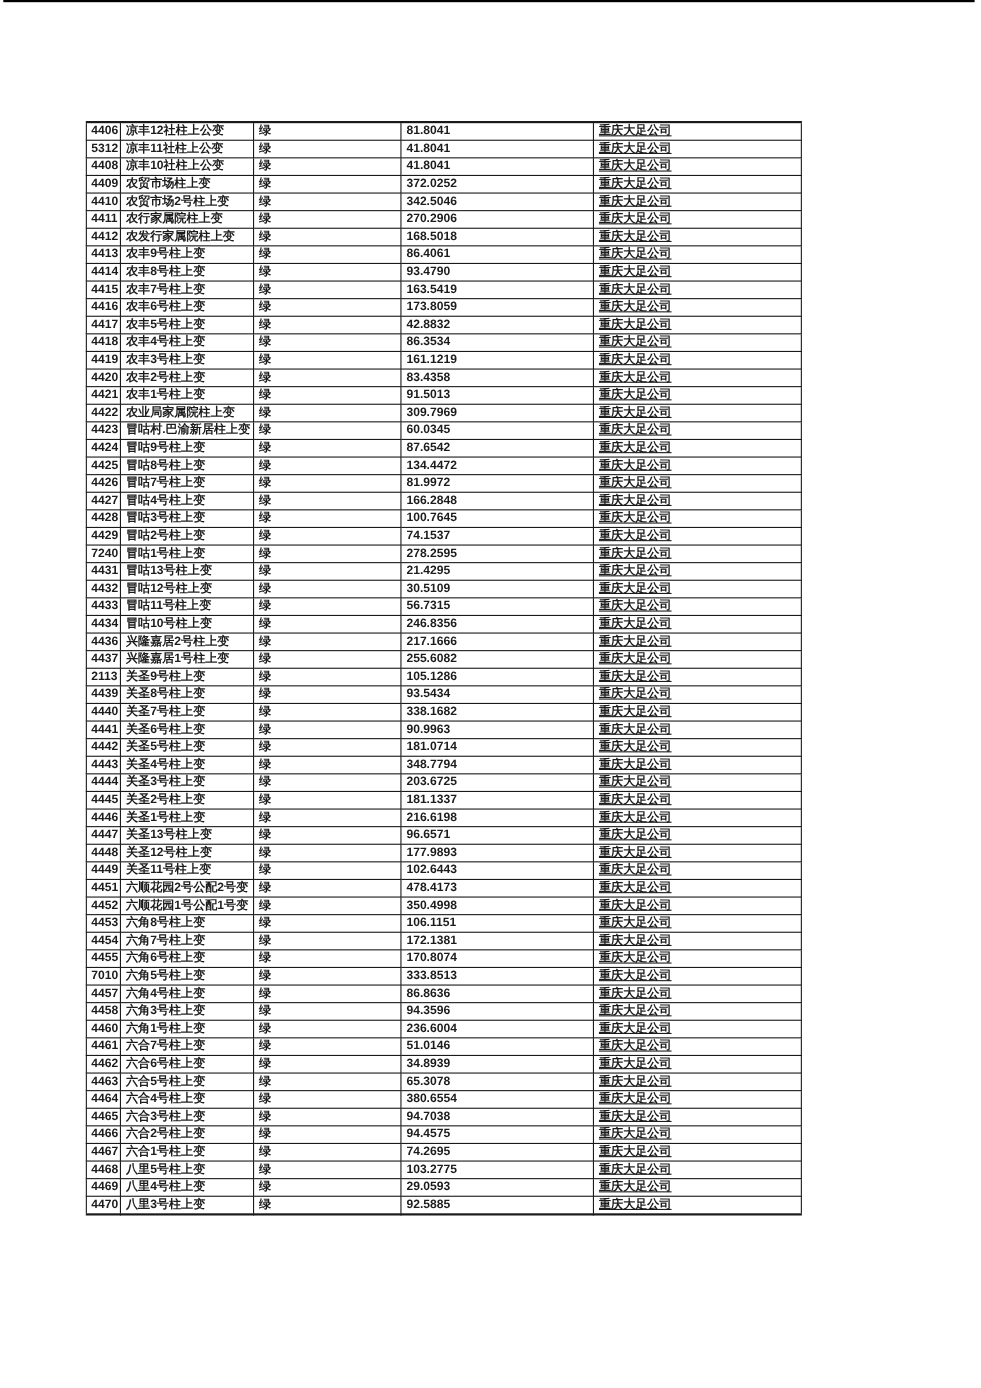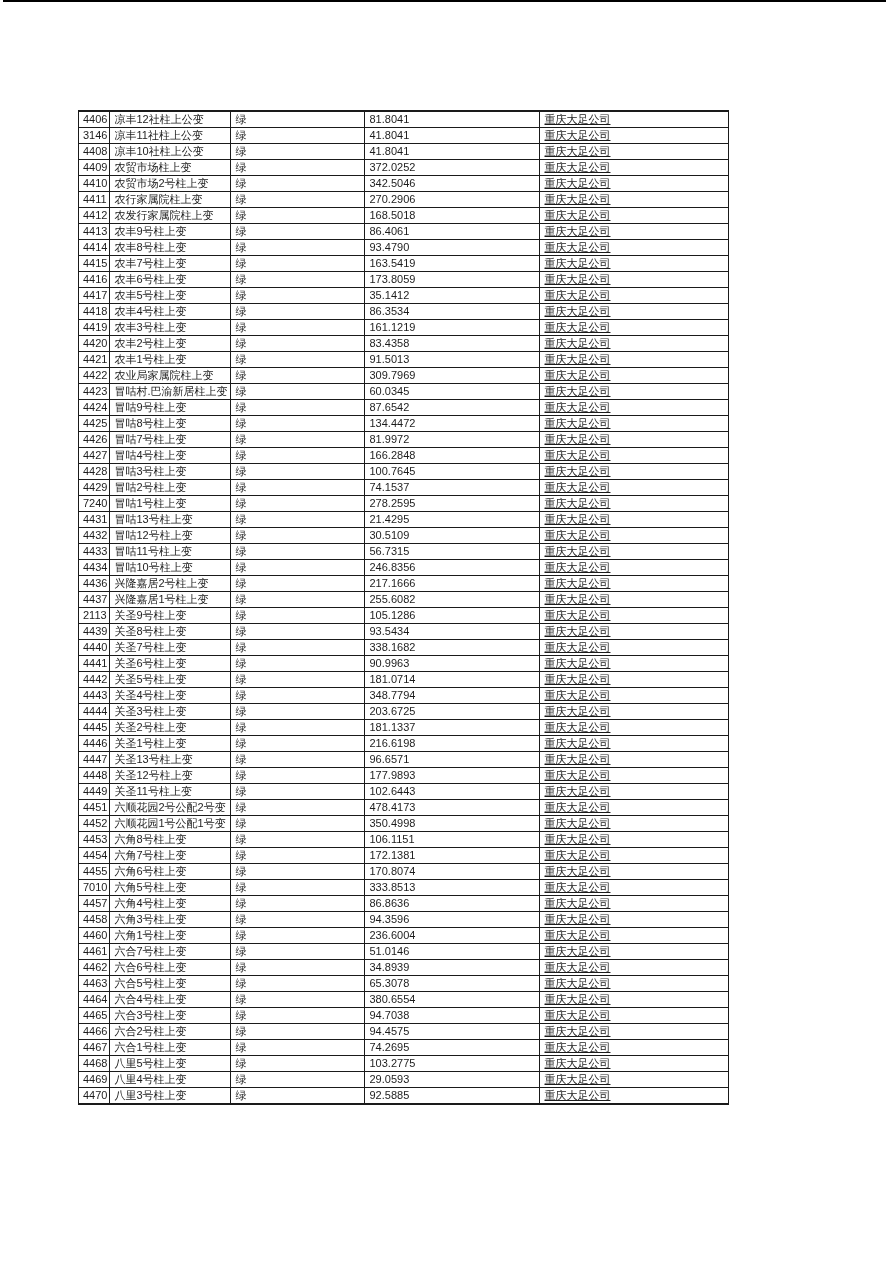--- a/index.html
+++ b/index.html
@@ -13,21 +13,21 @@
   body{
     width:892px;height:1262px;background:var(--bg);
     position:relative;overflow:hidden;
     font-family:"Liberation Sans",sans-serif;
   }
   .top-rule{
     position:absolute;top:0;left:3px;width:883px;height:2px;
     background:var(--rule);
   }
   .table-wrap{
-    position:absolute;top:110px;left:78px;
+    position:absolute;top:110px;left:78px;font-weight:bold;
   }
   table.grid{
     border-collapse:collapse;table-layout:fixed;
     border:1px solid var(--grid);
     border-top-width:2px;border-bottom-width:2px;
   }
   table.grid td{
     border:1px solid var(--grid);
     height:15px;line-height:15px;
     padding:0 2px 0 4px;
@@ -65,21 +65,21 @@
     </colgroup>
     <tbody>
         <tr>
           <td class="td-id">4406</td>
           <td class="td-name">凉丰12社柱上公变</td>
           <td class="td-status">绿</td>
           <td class="td-value">81.8041</td>
           <td class="td-company">重庆大足公司</td>
         </tr>
         <tr>
-          <td class="td-id">3146</td>
+          <td class="td-id">5312</td>
           <td class="td-name">凉丰11社柱上公变</td>
           <td class="td-status">绿</td>
           <td class="td-value">41.8041</td>
           <td class="td-company">重庆大足公司</td>
         </tr>
         <tr>
           <td class="td-id">4408</td>
           <td class="td-name">凉丰10社柱上公变</td>
           <td class="td-status">绿</td>
           <td class="td-value">41.8041</td>
@@ -138,21 +138,21 @@
           <td class="td-id">4416</td>
           <td class="td-name">农丰6号柱上变</td>
           <td class="td-status">绿</td>
           <td class="td-value">173.8059</td>
           <td class="td-company">重庆大足公司</td>
         </tr>
         <tr>
           <td class="td-id">4417</td>
           <td class="td-name">农丰5号柱上变</td>
           <td class="td-status">绿</td>
-          <td class="td-value">35.1412</td>
+          <td class="td-value">42.8832</td>
           <td class="td-company">重庆大足公司</td>
         </tr>
         <tr>
           <td class="td-id">4418</td>
           <td class="td-name">农丰4号柱上变</td>
           <td class="td-status">绿</td>
           <td class="td-value">86.3534</td>
           <td class="td-company">重庆大足公司</td>
         </tr>
         <tr>

